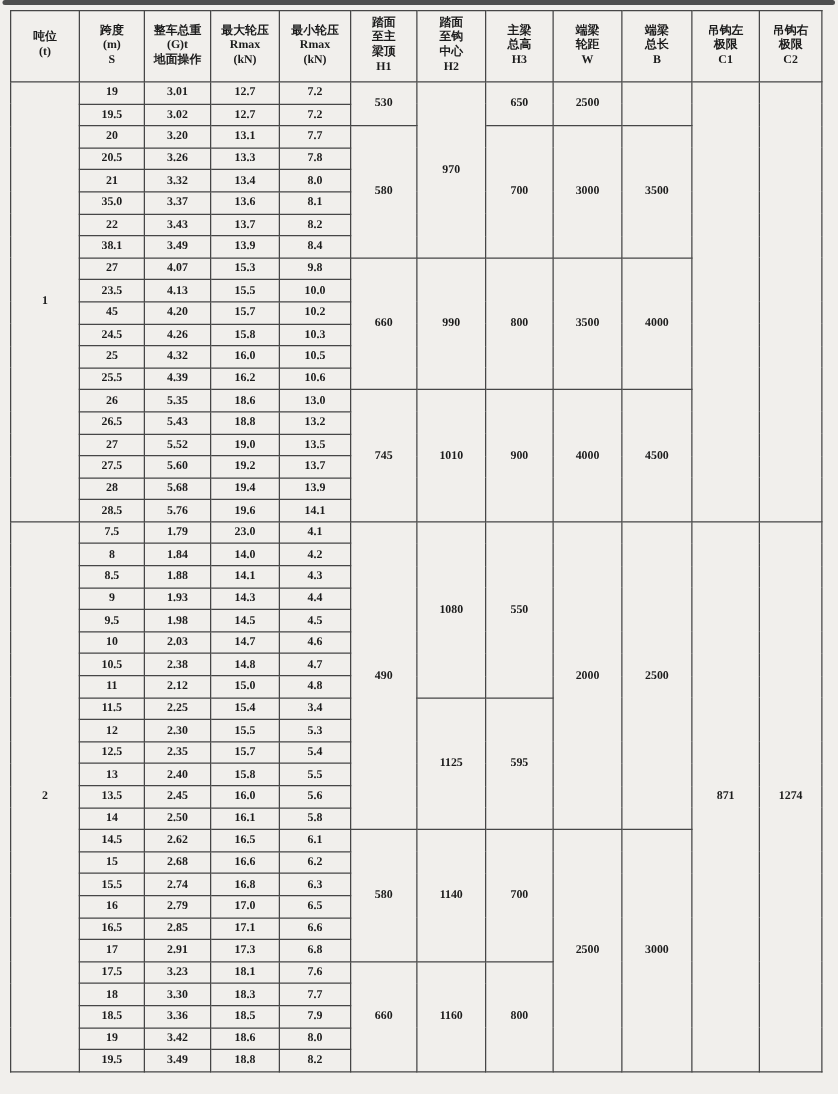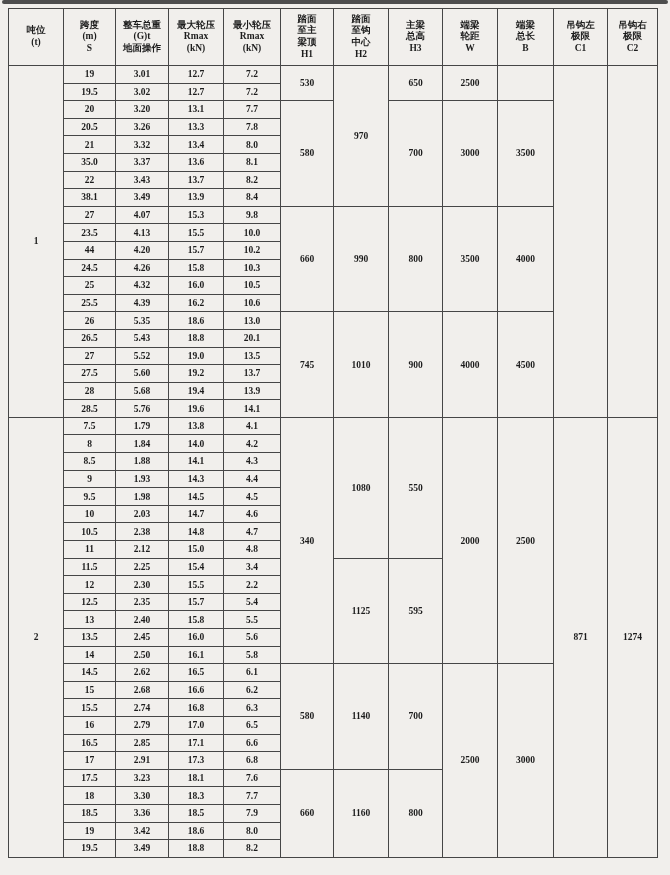--- a/index.html
+++ b/index.html
@@ -149,21 +149,21 @@
         <td rowspan="6">3500</td>
         <td rowspan="6">4000</td>
       </tr>
       <tr>
         <td>23.5</td>
         <td>4.13</td>
         <td>15.5</td>
         <td>10.0</td>
       </tr>
       <tr>
-        <td>44</td>
+        <td>45</td>
         <td>4.20</td>
         <td>15.7</td>
         <td>10.2</td>
       </tr>
       <tr>
         <td>24.5</td>
         <td>4.26</td>
         <td>15.8</td>
         <td>10.3</td>
       </tr>
@@ -187,21 +187,21 @@
         <td rowspan="6">745</td>
         <td rowspan="6">1010</td>
         <td rowspan="6">900</td>
         <td rowspan="6">4000</td>
         <td rowspan="6">4500</td>
       </tr>
       <tr>
         <td>26.5</td>
         <td>5.43</td>
         <td>18.8</td>
-        <td>20.1</td>
+        <td>13.2</td>
       </tr>
       <tr>
         <td>27</td>
         <td>5.52</td>
         <td>19.0</td>
         <td>13.5</td>
       </tr>
       <tr>
         <td>27.5</td>
         <td>5.60</td>
@@ -217,23 +217,23 @@
       <tr>
         <td>28.5</td>
         <td>5.76</td>
         <td>19.6</td>
         <td>14.1</td>
       </tr>
       <tr>
         <td rowspan="25" class="v-top">2</td>
         <td>7.5</td>
         <td>1.79</td>
-        <td>13.8</td>
+        <td>23.0</td>
         <td>4.1</td>
-        <td rowspan="14">340</td>
+        <td rowspan="14">490</td>
         <td rowspan="8">1080</td>
         <td rowspan="8">550</td>
         <td rowspan="14">2000</td>
         <td rowspan="14">2500</td>
         <td rowspan="25" class="v-top">871</td>
         <td rowspan="25" class="v-top">1274</td>
       </tr>
       <tr>
         <td>8</td>
         <td>1.84</td>
@@ -281,21 +281,21 @@
         <td>2.25</td>
         <td>15.4</td>
         <td>3.4</td>
         <td rowspan="6">1125</td>
         <td rowspan="6">595</td>
       </tr>
       <tr>
         <td>12</td>
         <td>2.30</td>
         <td>15.5</td>
-        <td>2.2</td>
+        <td>5.3</td>
       </tr>
       <tr>
         <td>12.5</td>
         <td>2.35</td>
         <td>15.7</td>
         <td>5.4</td>
       </tr>
       <tr>
         <td>13</td>
         <td>2.40</td>

